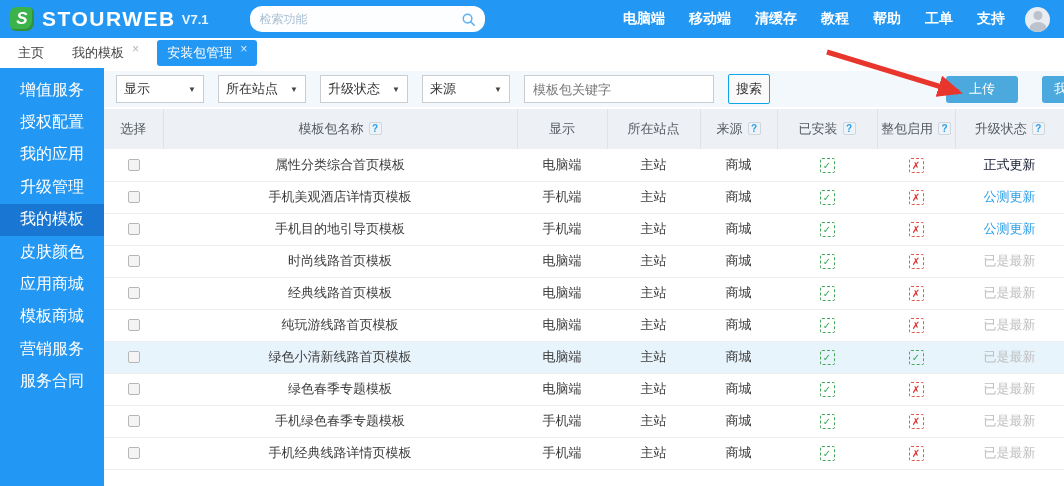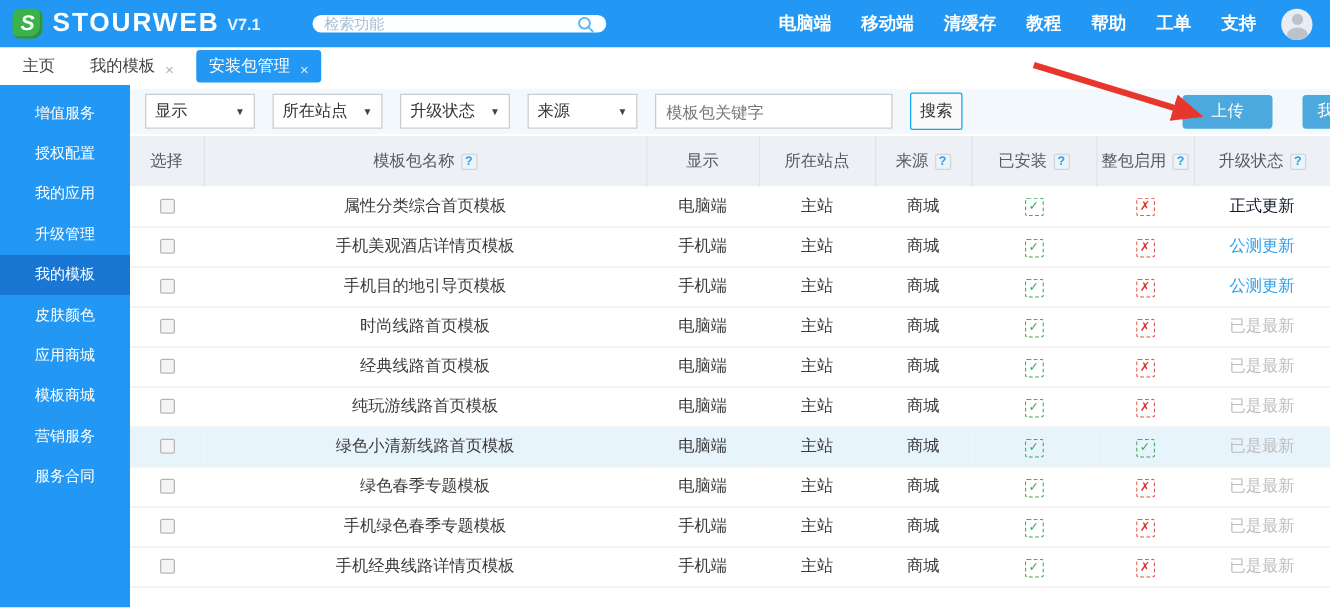--- a/index.html
+++ b/index.html
@@ -7,45 +7,45 @@
     font-family:"Liberation Sans","DejaVu Sans",sans-serif; position:relative; }
 
   
   .header { height:38px; background:#2297f3; display:flex; align-items:center;
     padding:0 14px 0 10px; }
   .logo-badge { width:24px; height:24px; background:#3bb24a; border-radius:6px 6px 8px 6px;
     color:#fff; font-weight:bold; font-style:italic; font-size:17px; display:flex;
     align-items:center; justify-content:center; box-shadow: inset -2px -2px 0 rgba(0,0,0,.18); }
   .brand { color:#fff; font-size:21px; font-weight:bold; letter-spacing:1.5px; margin-left:8px; }
   .ver { color:#e8f4ff; font-size:13px; font-weight:bold; margin-left:6px; }
-  .search-pill { margin-left:42px; width:235px; height:14px; background:#fdfeff;
+  .search-pill { margin-left:42px; width:235px; height:26px; background:#fdfeff;
     border-radius:12px; display:flex; align-items:center; padding:0 9px; }
   .search-ph { color:#a8bfd2; font-size:12px; flex:1; }
   .header-nav { margin-left:auto; display:flex; gap:24px; align-items:center; }
   .nav-item { color:#fff; font-size:14px; font-weight:600; cursor:pointer; white-space:nowrap; }
   .avatar { width:25px; height:25px; border-radius:50%; background:#e9ecf1; margin-left:20px;
     position:relative; overflow:hidden; flex:none; }
   .avatar::before { content:''; position:absolute; top:4px; left:50%; transform:translateX(-50%);
     width:9px; height:9px; border-radius:50%; background:#bcc3cd; }
   .avatar::after { content:''; position:absolute; top:15px; left:50%; transform:translateX(-50%);
     width:17px; height:12px; border-radius:50% 50% 0 0; background:#bcc3cd; }
 
   
   .tabbar { height:30px; background:#fff; display:flex; align-items:center; padding-left:8px; gap:8px; }
   .tab { font-size:13px; color:#444; padding:4px 10px; border-radius:3px; display:flex;
-    align-items:flex-end; gap:8px; cursor:pointer; white-space:nowrap; }
+    align-items:flex-start; gap:8px; cursor:pointer; white-space:nowrap;font-family:Liberation Mono, monospace; }
   .tab .close { color:#b5b5b5; font-size:12px; line-height:1; }
   .tab.active { background:#2297f3; color:#fff; }
   .tab.active .close { color:#d8ecff; }
 
   
   .layout { display:flex; height:418px; }
   .sidebar { width:104px; flex:none; background:#2297f3; padding-top:6px; }
   .side-item { height:32.4px; display:flex; align-items:center; justify-content:center;
-    color:#fff; font-size:12px; cursor:pointer; }
+    color:#fff; font-size:16px; cursor:pointer; }
   .side-item.active { background:#1976d2; }
   .main { flex:1; min-width:0; }
 
   
   .toolbar { height:36px; margin-top:3px; background:#f3f8fc; display:flex; align-items:center;
     padding-left:12px; gap:14px; }
   .select { width:88px; height:28px; background:#fff; border:1px solid #c9ccd0; display:flex;
     align-items:center; justify-content:space-between; padding:0 7px; font-size:13px;
     color:#333; cursor:pointer; flex:none; }
   .caret { font-size:8px; color:#444; }

